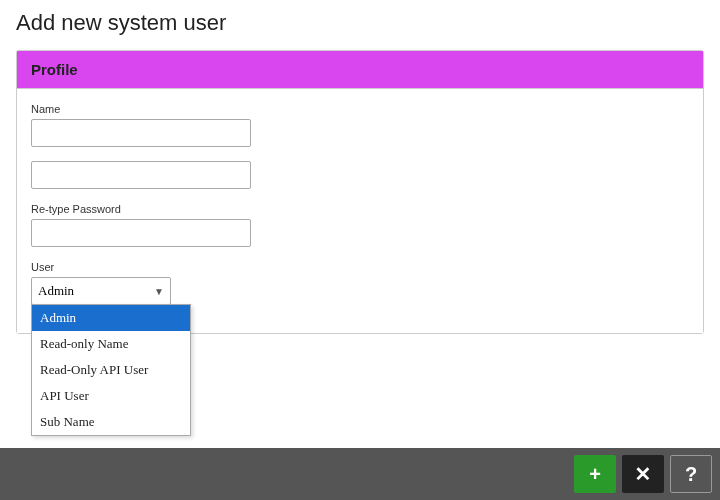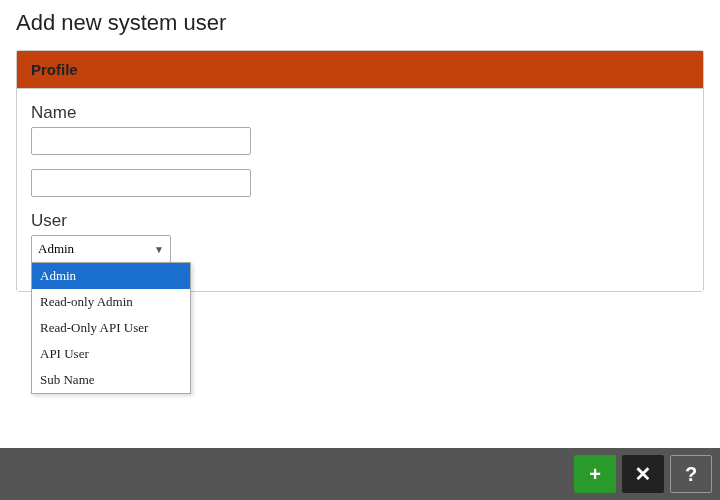--- a/index.html
+++ b/index.html
@@ -29,21 +29,21 @@
 
     .card {
       border: 1px solid #ccc;
       border-radius: 3px;
       padding: 0;
     }
 
     .card-header {
       padding: 10px 14px;
       border-bottom: 1px solid #ccc;
-      background: #c2410c;
+      background: #d946ef;
     }
 
     .card-header-title {
       font-size: 15px;
       font-weight: bold;
       color: #222;
     }
 
     .card-body {
       padding: 14px;
@@ -52,21 +52,21 @@
     }
 
     .form-group {
       margin-bottom: 14px;
     }
 
     .form-label {
       display: block;
       margin-bottom: 4px;
       color: #333;
-      font-size: 17px;
+      font-size: 11px;
     }
 
     .form-input {
       display: block;
       width: 220px;
       height: 28px;
       border: 1px solid #aaa;
       padding: 3px 6px;
       font-size: 13px;
       border-radius: 2px;
@@ -173,32 +173,36 @@
 
       <div class="form-group">
         <label class="form-label">Name</label>
         <input class="form-input" type="text" style="">
       </div>
 
       <div class="form-group">
         <input class="form-input" type="password" style="">
       </div>
 
+      <div class="form-group">
+        <label class="form-label">Re-type Password</label>
+        <input class="form-input" type="password" style="">
+      </div>
 
       <div class="form-group">
         <label class="form-label">User</label>
         <div class="type-container">
           <div class="type-select-btn">
             <span>Admin</span>
             <span class="chevron">▼</span>
           </div>
           <div class="dropdown-menu">
 
           <div class="dropdown-item selected">Admin</div>
-              <div class="dropdown-item">Read-only Admin</div>
+              <div class="dropdown-item">Read-only Name</div>
               <div class="dropdown-item">Read-Only API User</div>
               <div class="dropdown-item">API User</div>
               <div class="dropdown-item">Sub Name</div>
             </div>
         </div>
       </div>
 
     </div>
   </div>
 </div>

